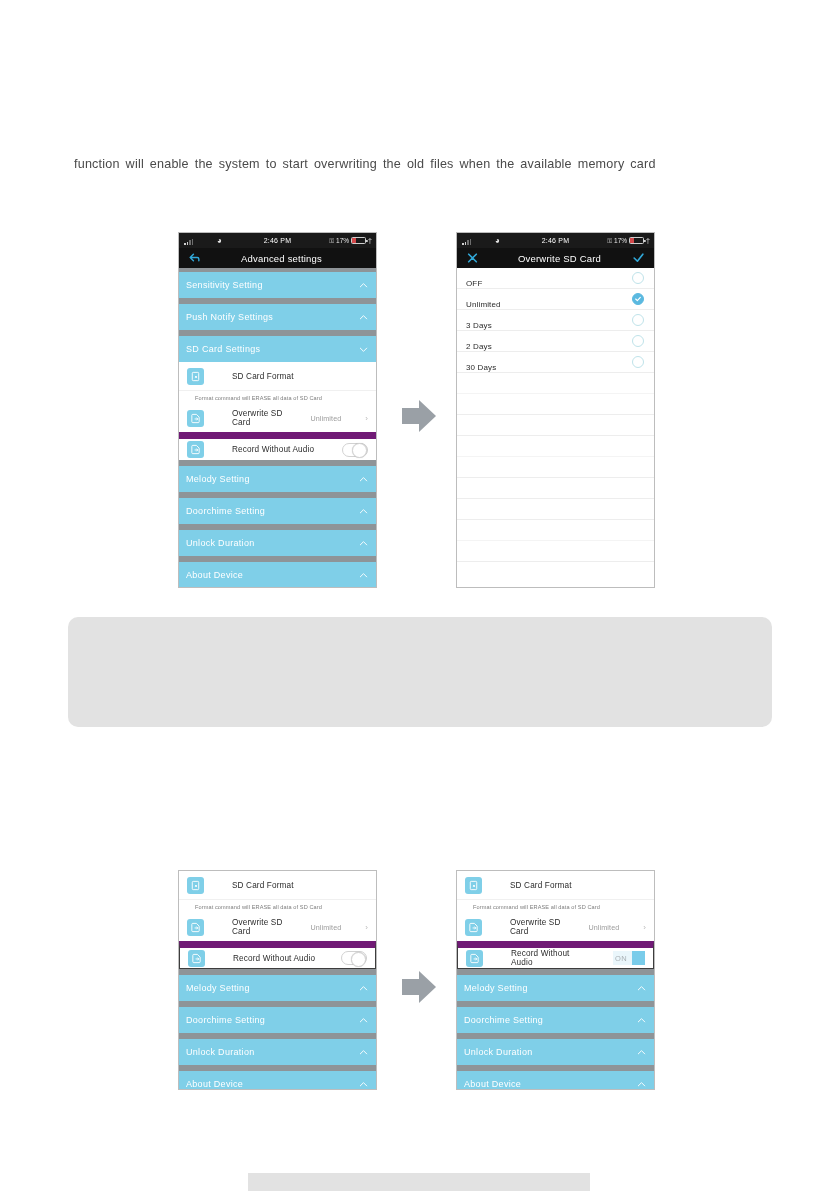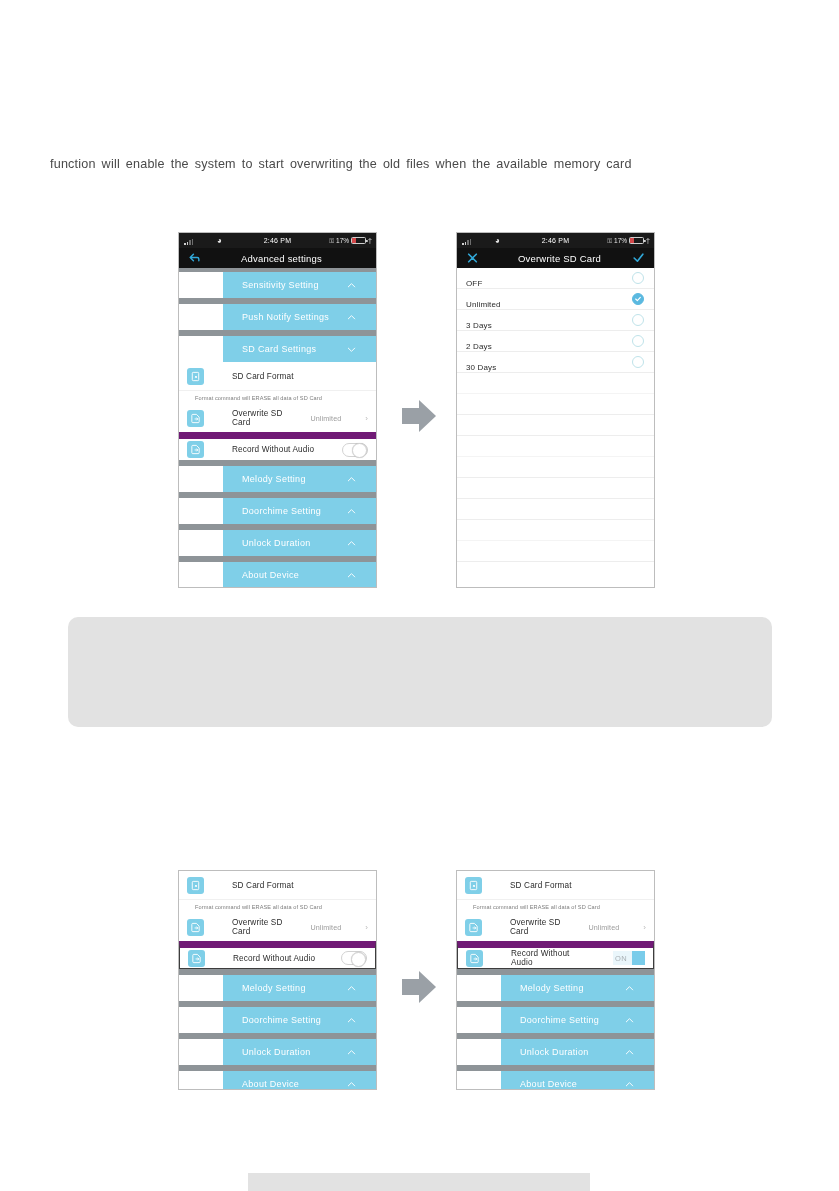--- a/index.html
+++ b/index.html
@@ -8,21 +8,21 @@
     width: 839px; height: 1191px;
     background: #ffffff;
     font-family: "Liberation Sans", sans-serif;
     overflow: hidden;
   }
   .page { position: relative; width: 839px; height: 1191px; background:#fff; }
 
   
   .para {
     position: absolute;
-    left: 50px; top: 157px; width: 706px;
+    left: 74px; top: 157px; width: 706px;
     font-size: 12.6px;
     color: #4a4a4a;
     letter-spacing: .2px;
     text-align: justify;
     white-space: nowrap;
     word-spacing: 2.2px;
   }
 
   
   .grey-callout {
@@ -108,22 +108,21 @@
   .nav-left { position: absolute; left: 9px; top: 50%; transform: translateY(-50%); }
   .nav-right { position: absolute; right: 9px; top: 50%; transform: translateY(-50%); }
   .nav-icon { width: 13px; height: 13px; display:block; }
 
   
   .sect-gap { height: 6px; background: #8e9498; }
   .sect-gap.thin { height: 4px; }
   .blue-bar {
     height: 26px; background: #7fcfe8;
     display: flex; align-items: center; justify-content: space-between;
-    padding: 0 19px;
-    margin-left: 44px;
+    padding: 0 7px;
   }
   .blue-bar .lbl {
     color: #ffffff; font-size: 9px; letter-spacing: .3px;
   }
   .chev { width: 11px; height: 11px; display:block; }
 
   .white-row {
     background: #ffffff;
     display: flex; align-items: center;
     padding: 0 8px; height: 28px;

